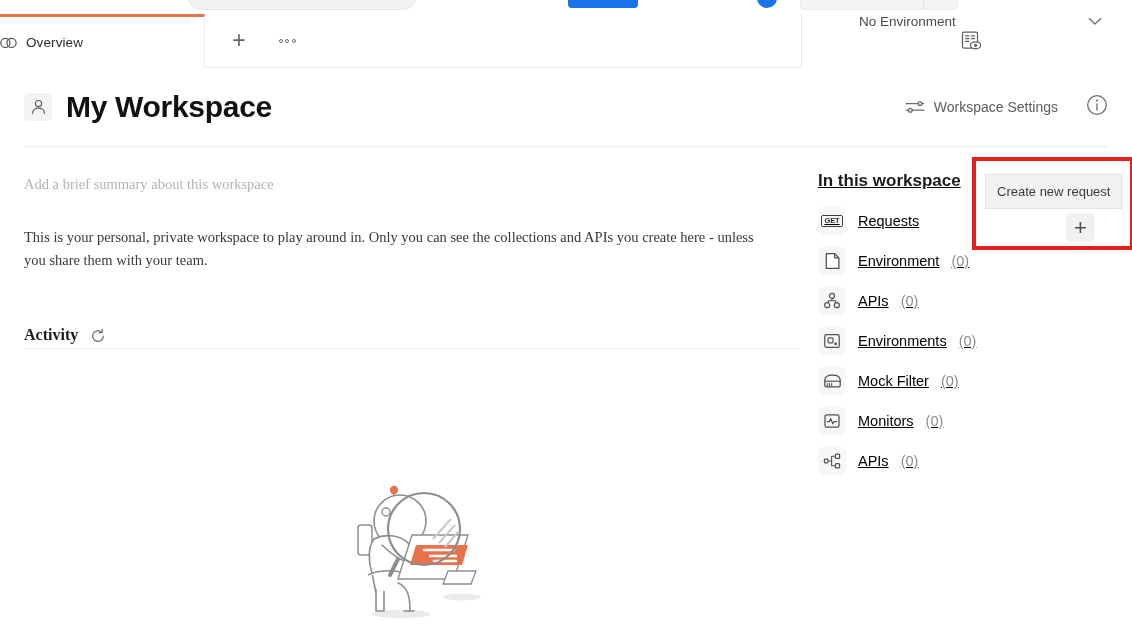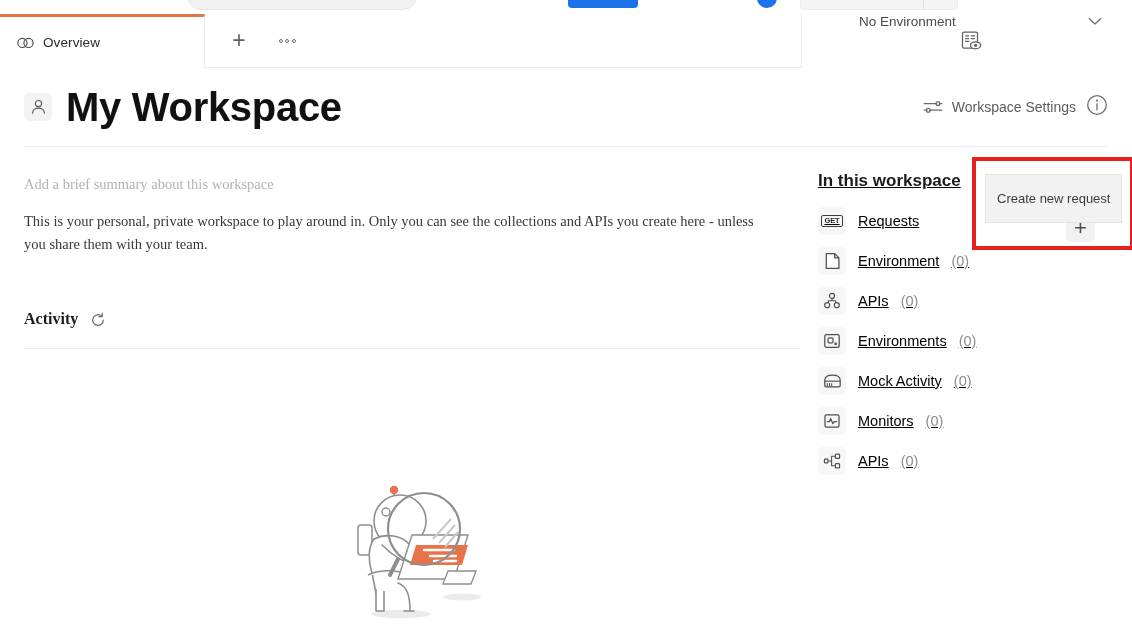--- a/index.html
+++ b/index.html
@@ -41,21 +41,21 @@
   .tabbar {
     position: absolute; top: 14px; left: 0; width: 1132px; height: 54px;
     background: #fbfbfb;
     border-bottom: 1px solid #e6e6e8;
   }
   .tab-overview {
     position: absolute; left: 0; top: 0; width: 205px; height: 54px;
     background: #ffffff;
     border-top: 3px solid #e8734a;
     border-right: 1px solid #ebebed;
-    display: flex; align-items: center; padding-left: 17px; gap: 9px;
+    display: flex; align-items: center; padding-left: 0; gap: 9px;
     cursor: pointer;
   }
   .tab-overview .tab-label {
     font-size: 13.5px; color: #2b2b2b; letter-spacing: .1px;
   }
   .tab-actions {
     position: absolute; left: 205px; top: 0; width: 597px; height: 54px;
     background: #ffffff;
     border-right: 1px solid #ebebed;
     border-bottom: 1px solid #ebebed;
@@ -85,46 +85,46 @@
   .ws-header {
     position: absolute; top: 68px; left: 0; width: 1132px; height: 78px;
     display: flex; align-items: center;
   }
   .ws-title-wrap { display: flex; align-items: center; gap: 14px; margin-left: 24px; }
   .ws-avatar {
     width: 28px; height: 28px; border-radius: 5px; background: #f3f3f4;
     display: flex; align-items: center; justify-content: center;
   }
   .ws-title {
-    font-size: 40px; font-weight: 700; color: #111111; letter-spacing: -.3px;
+    font-size: 30px; font-weight: 700; color: #111111; letter-spacing: -.3px;
   }
   .ws-header-right {
     margin-left: auto; margin-right: 24px;
-    display: flex; align-items: center; gap: 10px;
+    display: flex; align-items: center; gap: 28px;
   }
   .ws-settings {
     display: flex; align-items: center; gap: 9px; cursor: pointer;
   }
   .ws-settings span { font-size: 14px; color: #5c5c5c; }
   .info-btn { cursor: pointer; }
 
   .hr-main {
     position: absolute; top: 145.5px; left: 24px; width: 1084px;
     height: 1px; background: #ececee;
   }
 
   
   .main-left {
     position: absolute; top: 160px; left: 24px; width: 780px; font-family: Liberation Serif, serif;
   }
   .summary-placeholder {
     font-size: 14.5px; color: #b3b3b3; margin-top: 16px; cursor: text;
   }
   .ws-desc {
-    margin-top: 17px; font-size: 14.5px; color: #34393c; line-height: 1.62;
+    margin-top: 33px; font-size: 14.5px; color: #34393c; line-height: 1.62;
     max-width: 745px;
   }
 
   .activity-row {
     display: flex; align-items: flex-end; margin-top: 53px;
   }
   .activity-title { font-size: 16px; font-weight: 700; color: #1c1c1c; }
   .refresh-btn { margin-left: 12px; cursor: pointer; display:flex; }
   .activity-filters {
     margin-left: auto; display: flex; align-items: center; gap: 22px;
@@ -165,21 +165,21 @@
   .get-badge {
     border: 1px solid #3b3b3b; border-radius: 2px;
     font-size: 7.5px; font-weight: 700; color: #2b2b2b;
     padding: 1.5px 2px; line-height: 1; letter-spacing: -.1px;
   }
 
   
   .tooltip-create {
     position: absolute; left: 985px; top: 174px;
     background: #f2f2f2; border: 1px solid #e4e4e4;
-    padding: 16px 11px; font-size: 13px; color: #3c3c3c;
+    padding: 9px 11px; font-size: 13px; color: #3c3c3c;
     white-space: nowrap; z-index: 9;
   }
   .plus-create {
     position: absolute; left: 1066px; top: 213px;
     width: 29px; height: 29px; border-radius: 5px; background: #f1f1f2;
     display: flex; align-items: center; justify-content: center;
     font-size: 22px; font-weight: 300; color: #4d4d4d; line-height: 1;
     cursor: pointer; z-index: 8;
   }
   .red-annotation {
@@ -378,21 +378,21 @@
   </div>
 
   <div class="rc-item">
     <span class="rc-ico">
       <svg width="19" height="16" viewBox="0 0 19 16" fill="none">
         <path d="M1.8 7.2c0-3.2 2.6-5 7.7-5s7.7 1.8 7.7 5v5.2a1.4 1.4 0 0 1-1.4 1.4H3.2a1.4 1.4 0 0 1-1.4-1.4z" stroke="#4f4f4f" stroke-width="1.25" stroke-linejoin="round"></path>
         <path d="M1.9 8.2h15.3" stroke="#4f4f4f" stroke-width="1.15"></path>
         <path d="M4.3 10.4v2.6M6.5 10.4v2.6M8.7 10.4v2.6" stroke="#4f4f4f" stroke-width="1.05" stroke-linecap="round"></path>
       </svg>
     </span>
-    <span class="rc-label">Mock Activity</span>
+    <span class="rc-label">Mock Filter</span>
     <span class="rc-label rc-count">(0)</span>
   </div>
 
   <div class="rc-item">
     <span class="rc-ico">
       <svg width="18" height="18" viewBox="0 0 18 18" fill="none">
         <rect x="2" y="2.8" width="14" height="12.4" rx="1.6" stroke="#4f4f4f" stroke-width="1.25"></rect>
         <path d="M4.4 9.6h2l1.4-3 2 5.2 1.4-2.2h2.4" stroke="#4f4f4f" stroke-width="1.2" stroke-linecap="round" stroke-linejoin="round"></path>
       </svg>
     </span>

